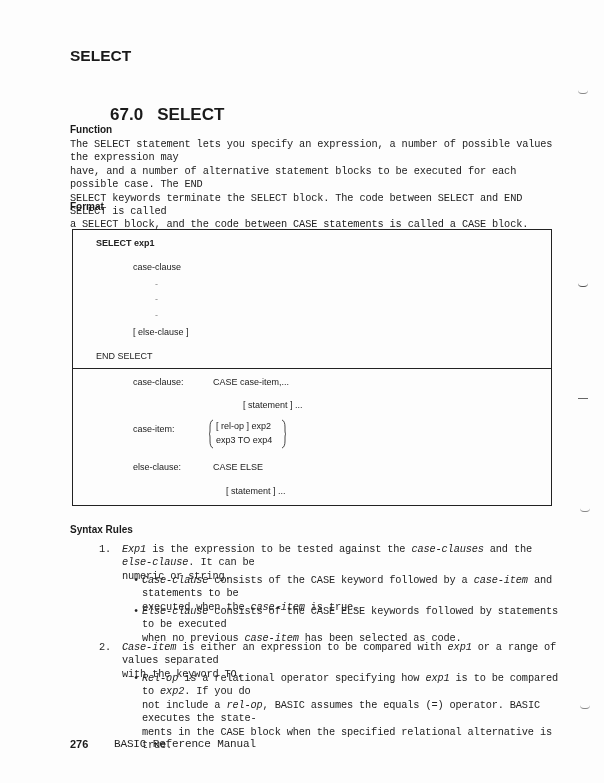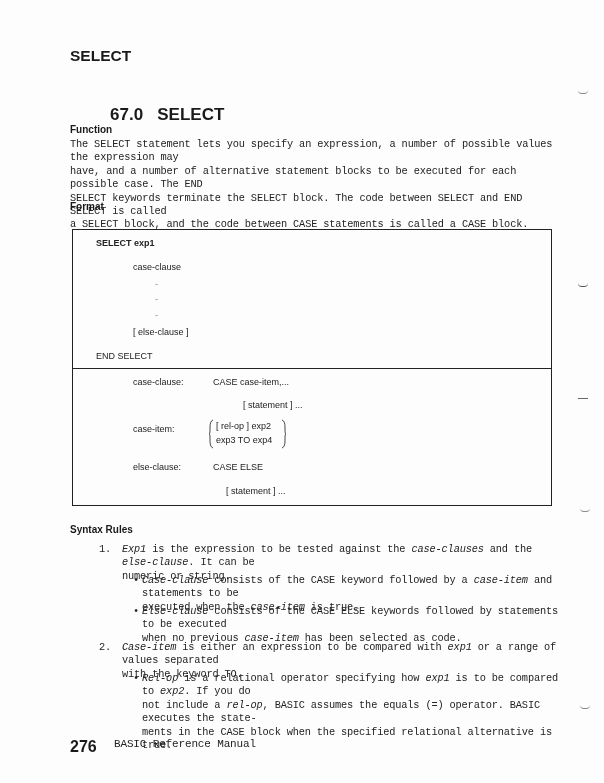--- a/index.html
+++ b/index.html
@@ -99,20 +99,20 @@
   <div>with the keyword TO.</div>
 </div>
 
 <div class="abs body-text" style="left:133px;top:672px;">•</div>
 <div class="abs body-text" style="left:142px;top:672px;width:420px;">
   <div><i>Rel-op</i><span> is a relational operator specifying how </span><i>exp1</i><span> is to be compared to </span><i>exp2</i><span>. If you do</span></div>
   <div><span>not include a </span><i>rel-op</i><span>, BASIC assumes the equals (=) operator. BASIC executes the state-</span></div>
   <div>ments in the CASE block when the specified relational alternative is true.</div>
 </div>
 
-<div class="abs sans-bold" style="left:70px;top:738px;font-size:16px;">276</div>
+<div class="abs sans-bold" style="left:70px;top:738px;font-size:11px;">276</div>
 <div class="abs body-text" style="left:114px;top:738px;font-size:11px;">BASIC Reference Manual</div>
 
 <div class="abs" style="left:578px;top:90px;width:10px;height:3px;border-bottom:1px solid #888;border-radius:0 0 6px 6px;"></div>
 <div class="abs" style="left:578px;top:283px;width:10px;height:3px;border-bottom:1px solid #555;border-radius:0 0 6px 6px;"></div>
 <div class="abs" style="left:578px;top:396px;width:10px;height:2px;border-bottom:1px solid #666;"></div>
 <div class="abs" style="left:580px;top:508px;width:10px;height:3px;border-bottom:1px solid #888;border-radius:0 0 6px 6px;"></div>
 <div class="abs" style="left:580px;top:705px;width:10px;height:3px;border-bottom:1px solid #888;border-radius:0 0 6px 6px;"></div>
 
 </body></html>

